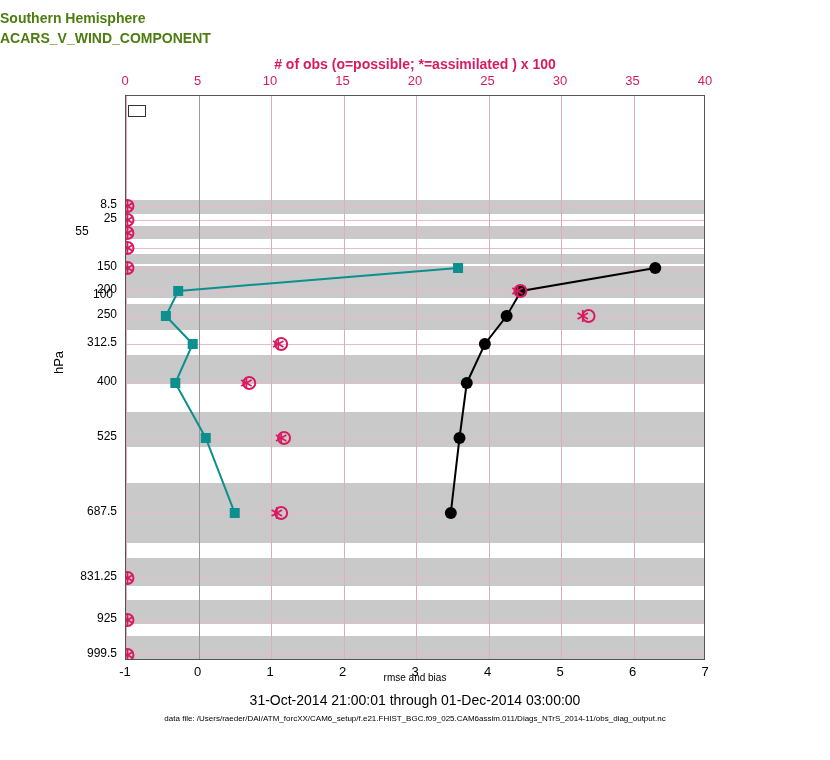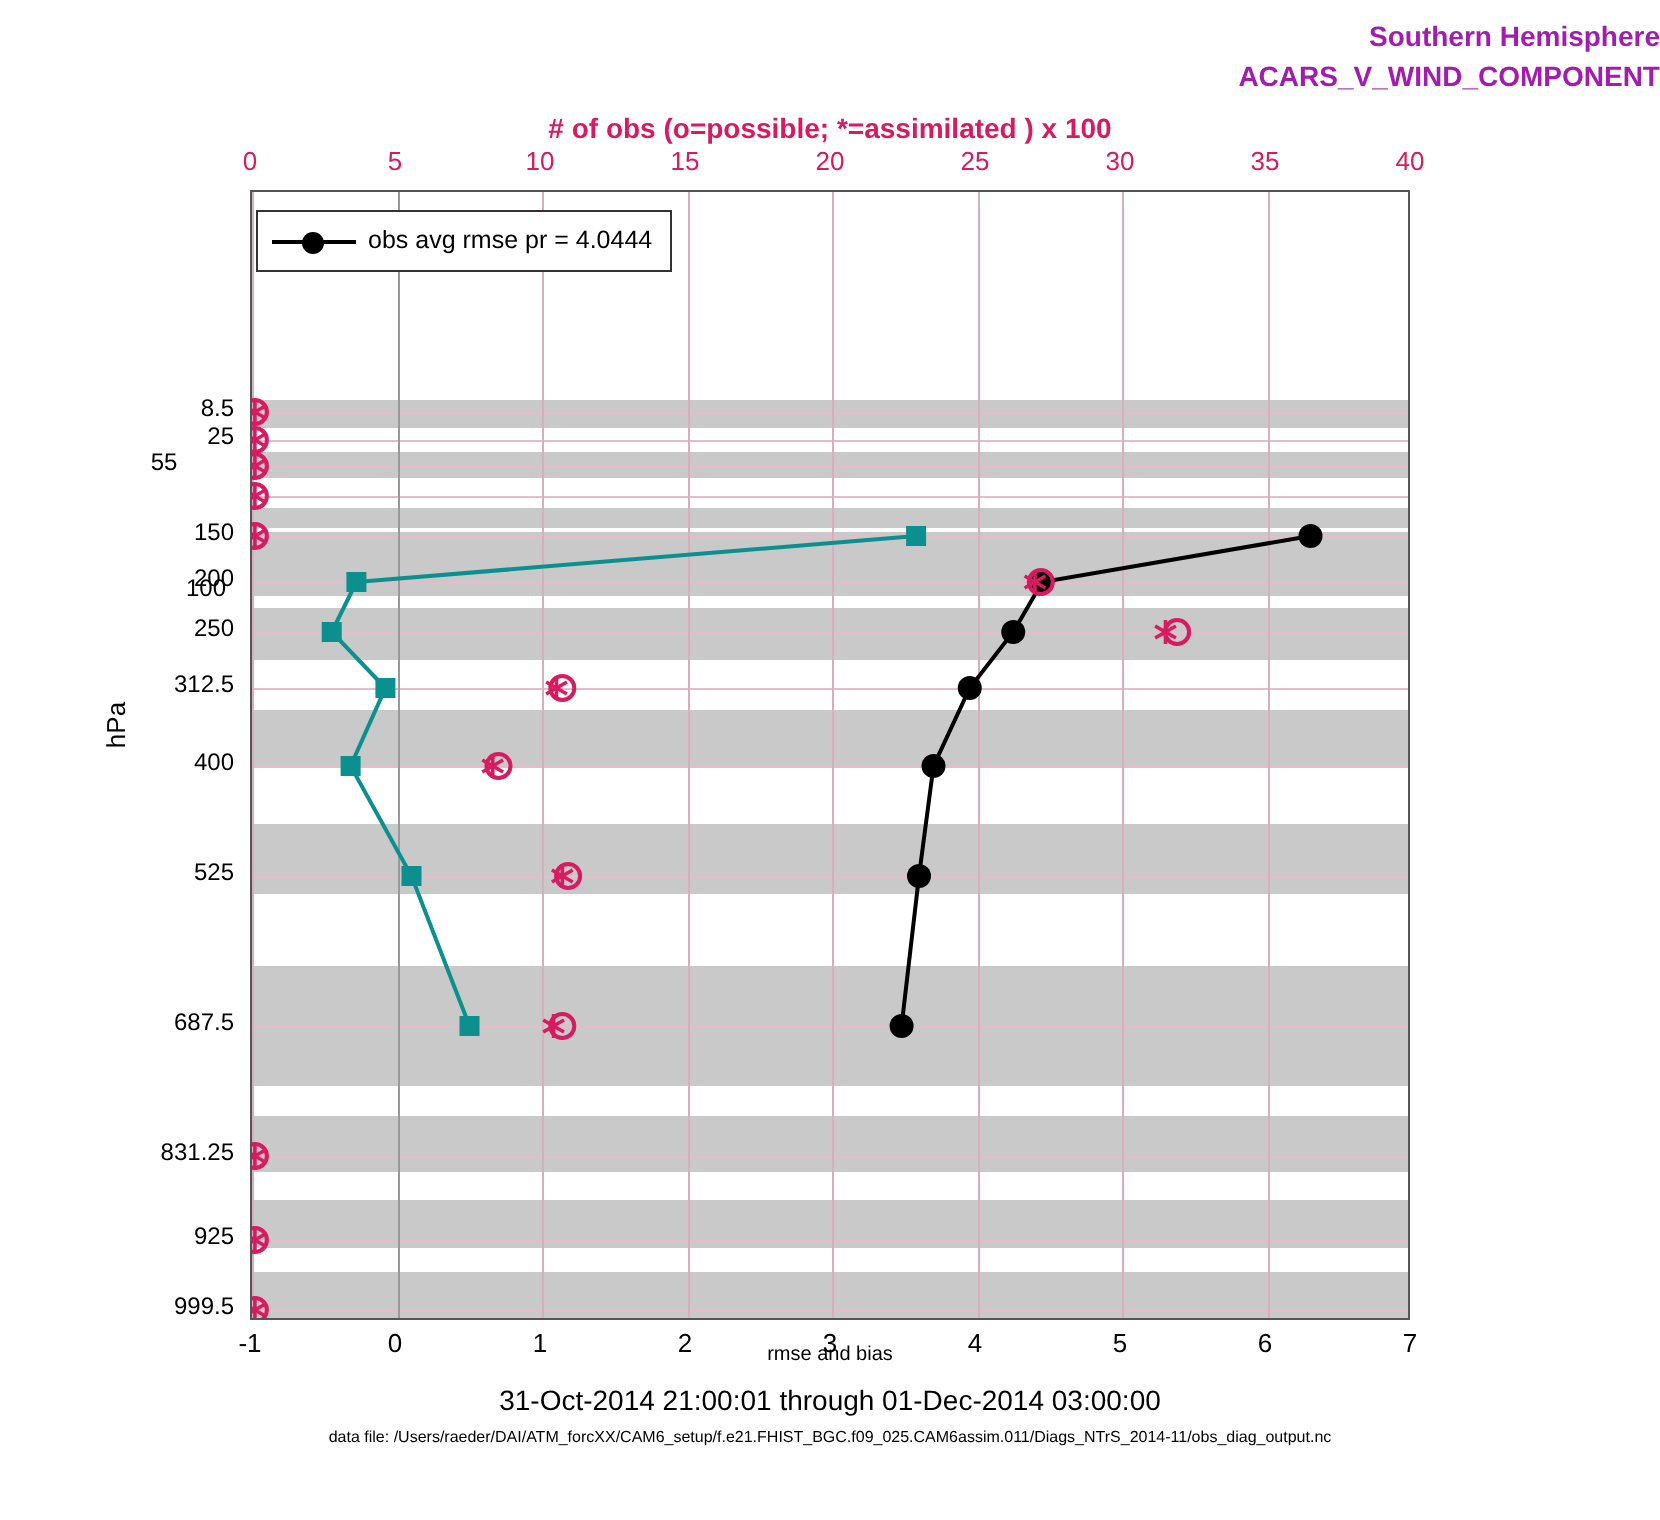--- a/index.html
+++ b/index.html
@@ -16,24 +16,24 @@
   }
   #root {
     position: relative;
     width: 830px;
     height: 760px;
   }
   .ttl {
     position: absolute;
     left: 0;
     width: 830px;
-    text-align: right;
+    text-align: left;
     font-weight: bold;
     font-size: 14px;
-    color: #a21caf;
+    color: #4d7c0f;
   }
   #title1 { top: 10px; }
   #title2 { top: 30px; }
   #toptitle {
     position: absolute;
     left: 0;
     width: 830px;
     text-align: center;
     top: 56px;
     font-weight: bold;
@@ -303,27 +303,20 @@
         </g>
       </svg>
   </div>
 
   <div id="ylabel">hPa</div>
   <div id="xlabel">rmse and bias</div>
   <div id="subtitle">31-Oct-2014 21:00:01 through 01-Dec-2014 03:00:00</div>
   <div id="datafile">data file: /Users/raeder/DAI/ATM_forcXX/CAM6_setup/f.e21.FHIST_BGC.f09_025.CAM6assim.011/Diags_NTrS_2014-11/obs_diag_output.nc</div>
 
   <div id="legend">
-    <div class="legrow">
-      <span class="legsym">
-        <span class="legline" style="background:#000000;"></span>
-        <span class="legmark circ" style="background:#000000;"></span>
-      </span>
-      <span>obs avg rmse pr = 4.0444</span>
-    </div>
   </div>
 
 <div class="xtick-bottom" style="left: 105px; top: 664px;">-1</div>
     <div class="xtick-bottom" style="left: 177.5px; top: 664px;">0</div>
     <div class="xtick-bottom" style="left: 250px; top: 664px;">1</div>
     <div class="xtick-bottom" style="left: 322.5px; top: 664px;">2</div>
     <div class="xtick-bottom" style="left: 395px; top: 664px;">3</div>
     <div class="xtick-bottom" style="left: 467.5px; top: 664px;">4</div>
     <div class="xtick-bottom" style="left: 540px; top: 664px;">5</div>
     <div class="xtick-bottom" style="left: 612.5px; top: 664px;">6</div>

